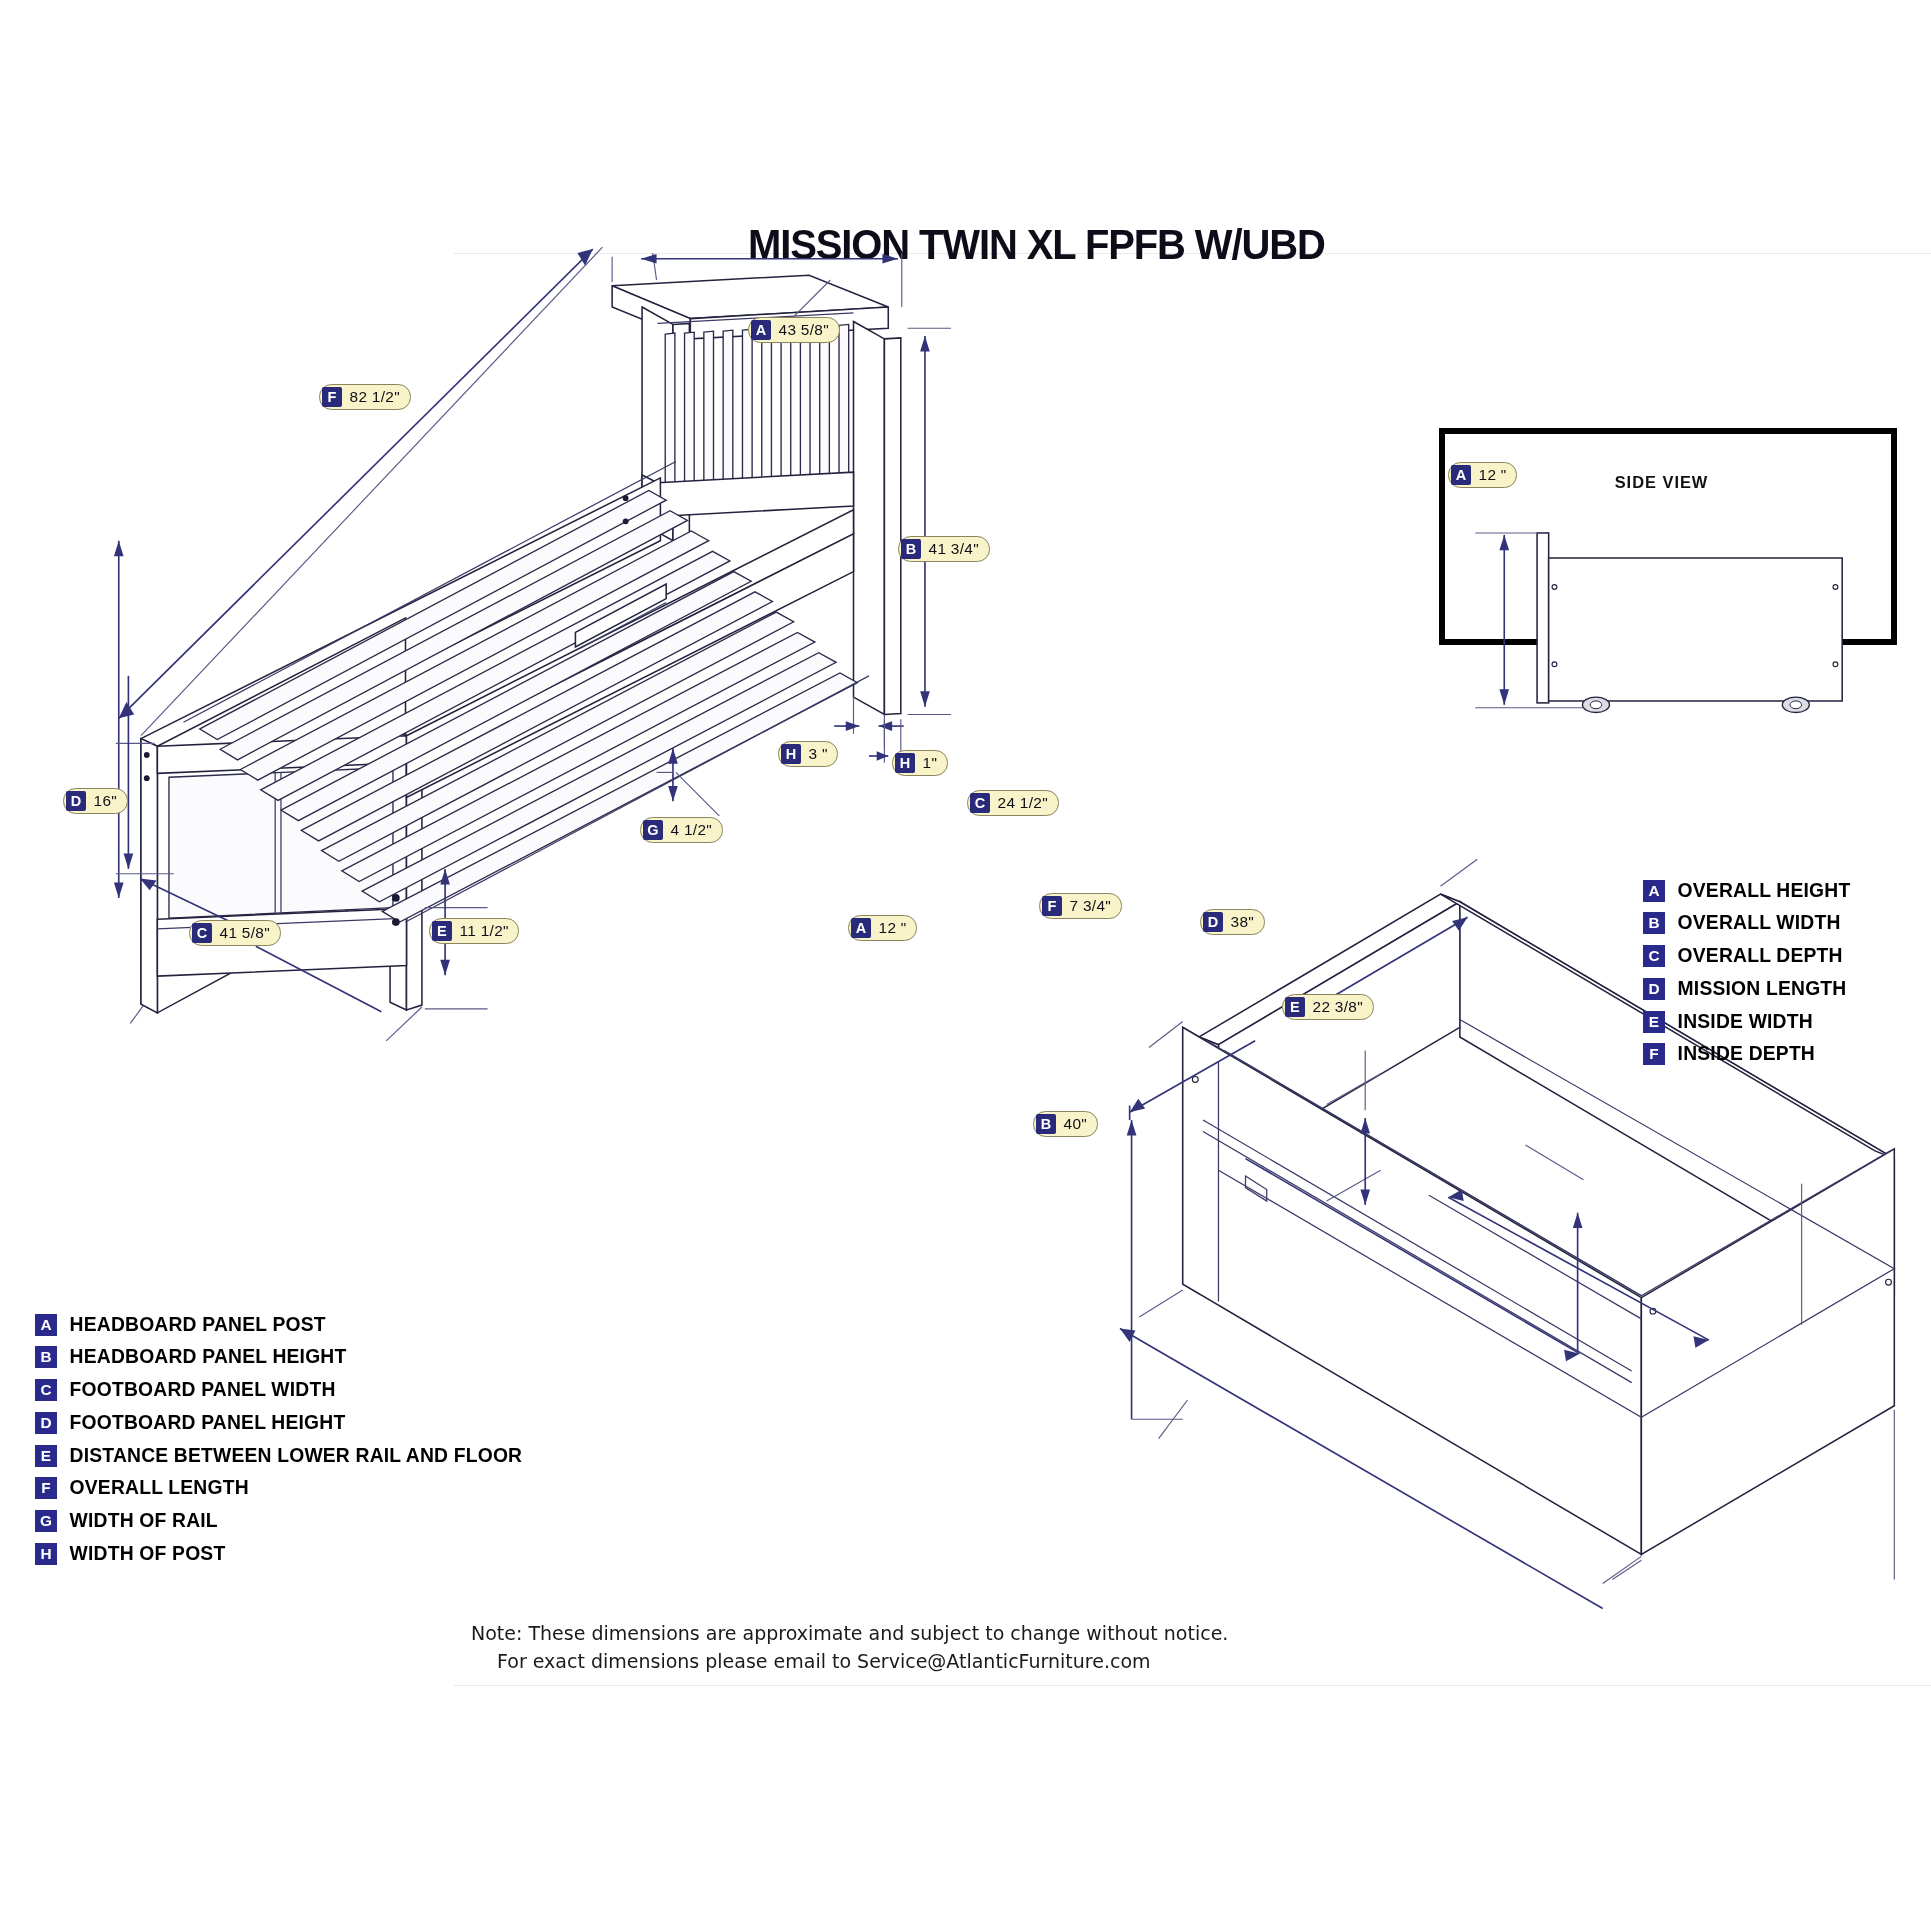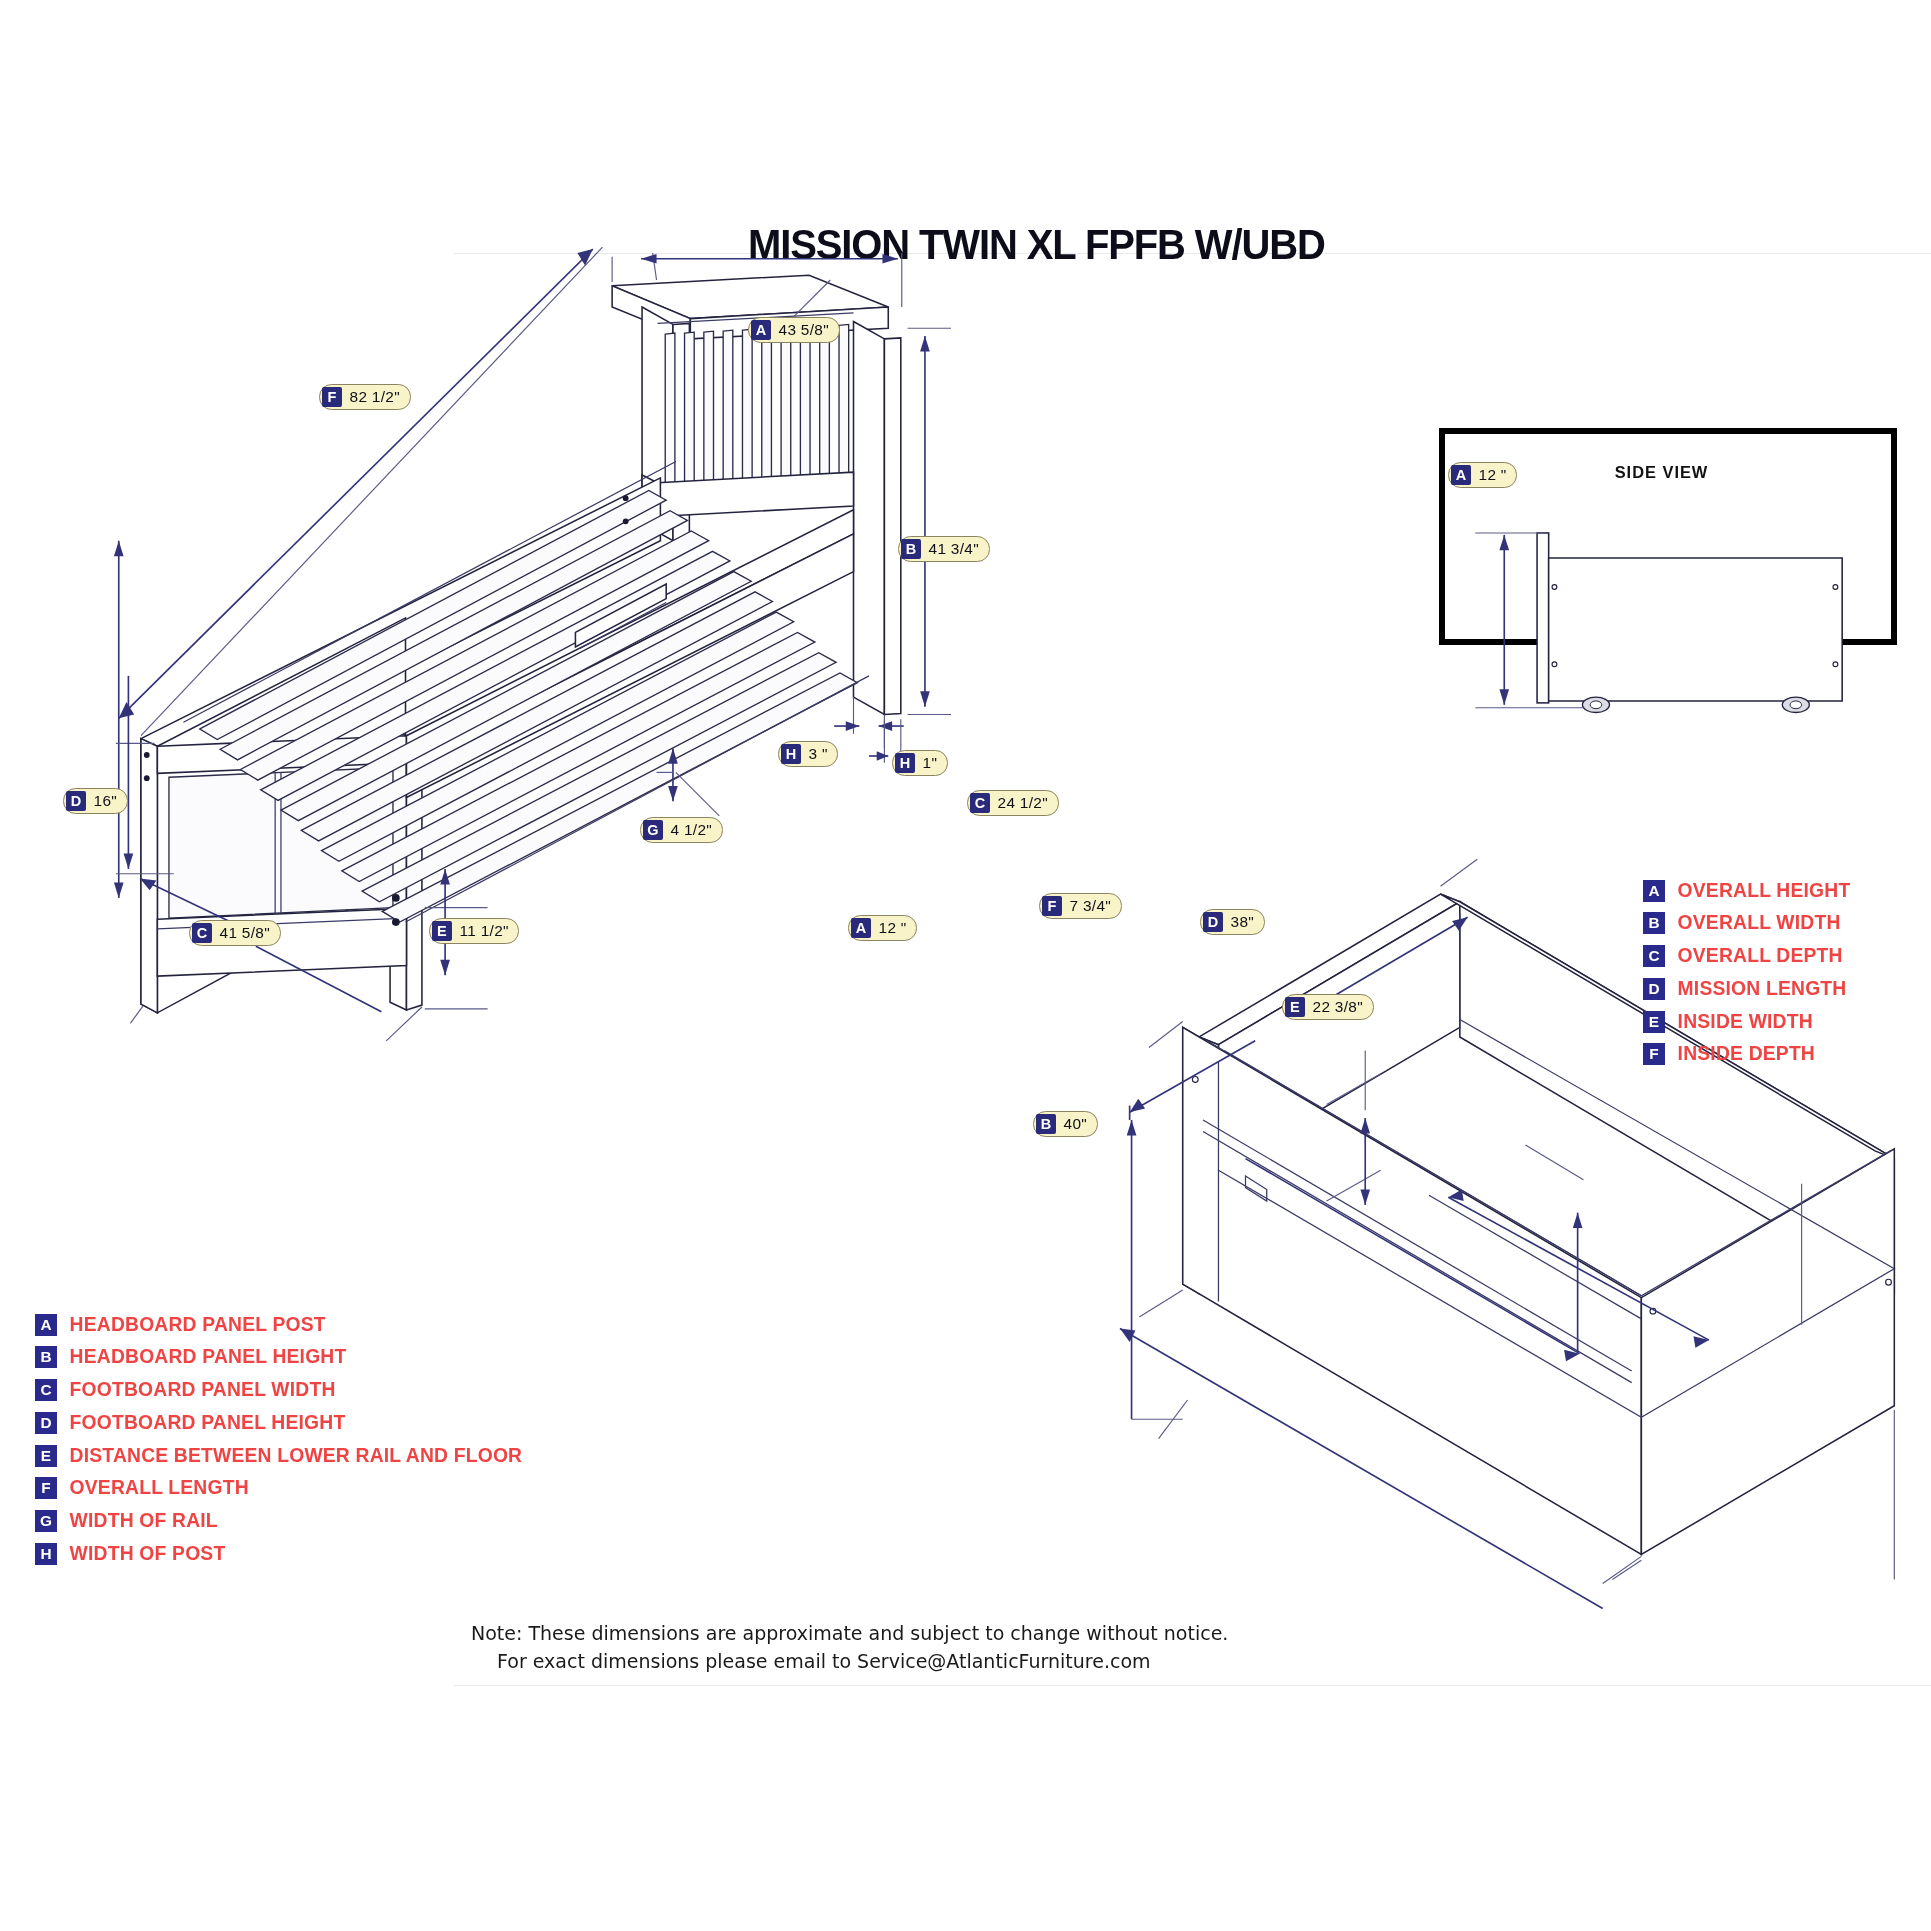--- a/index.html
+++ b/index.html
@@ -53,29 +53,29 @@
   
   .legend{position:absolute;}
   .legend .row{display:flex;align-items:center;margin-bottom:5.8px;height:27px;}
   .legend .ltr{
     width:22px;height:22px;flex:none;
     background:#2a2a8c;color:#fff;
     font-size:15.4px;font-weight:bold;
     display:flex;align-items:center;justify-content:center;
     margin-right:12.6px;
   }
-  .legend .txt{font-size:19.3px;font-weight:bold;color:#ef4444;letter-spacing:0.2px;white-space:nowrap;}
+  .legend .txt{font-size:19.3px;font-weight:bold;color:#000000;letter-spacing:0.2px;white-space:nowrap;}
 
   
   .sideview-box{
     position:absolute;left:1439px;top:428px;width:446px;height:205px;
     border:6.8px solid #000;background:#fff;box-sizing:content-box;
   }
   .sideview-title{
-    position:absolute;left:1541px;top:463px;width:241px;text-align:center;
+    position:absolute;left:1541px;top:473px;width:241px;text-align:center;
     font-size:16.4px;font-weight:bold;letter-spacing:1px;color:#111;
   }
 
   
   .note{
     position:absolute;left:471px;top:1620px;width:869px;
     font-size:19px;color:#1a1a1a;line-height:1.45;
     font-family:"DejaVu Sans", sans-serif;
   }
   .note .l2{display:block;margin-left:26px;}

